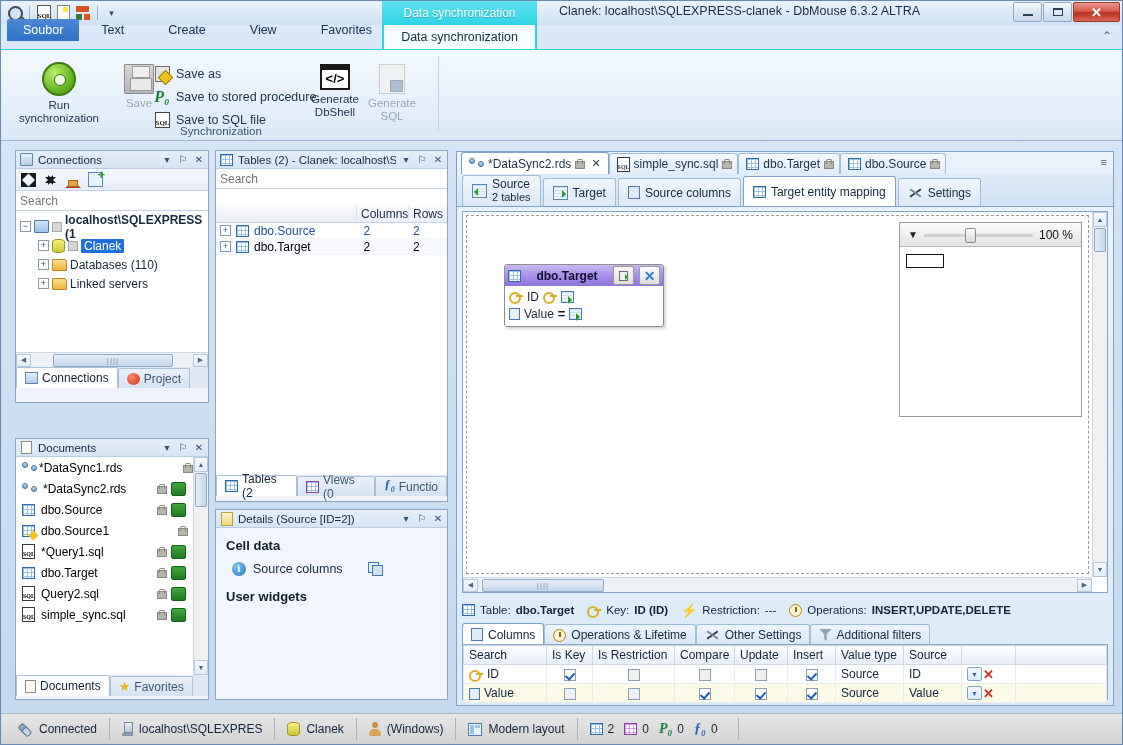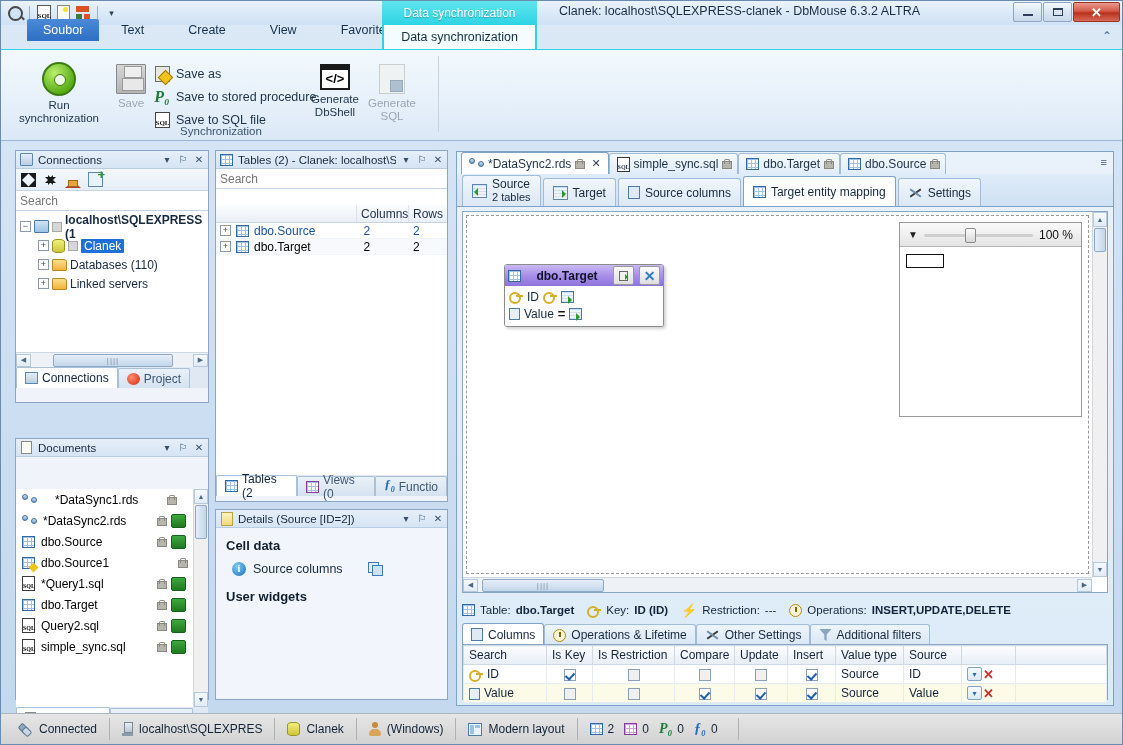--- a/index.html
+++ b/index.html
@@ -73,21 +73,21 @@
     width: 47px;
     background: linear-gradient(180deg,#e99a8d 0%, #d45a47 45%, #b8311d 55%, #d86a57 100%);
     border-color: #9c3522; color: #fff; font-weight: bold; font-size: 13px;
   }
   .wbtn .mbox { width: 10px; height: 8px; border: 1px solid #2c3e55; border-top-width: 2px; }
   .wbtn .minbar { width: 10px; height: 2px; background:#2c3e55; margin-top:6px; }
 
   
   .ribbon-tabs {
     position: absolute; left: 0; top: 16px; width: 1123px; height: 24px;
-    display: flex; align-items: flex-end; padding-left: 20px;
+    display: flex; align-items: flex-end;
   }
   .rtab {
     height: 23px; padding: 0 22px; display:flex; align-items:center;
     font-size: 12.5px; color: #15304e; cursor: pointer;
   }
   .rtab.file {
     background: linear-gradient(180deg,#4a8ad8 0%, #2f6fc4 100%);
     color: #fff; font-weight: normal; border-radius: 2px 2px 0 0;
     padding: 0 16px; height: 22px; margin-left: 6px;
   }
@@ -594,21 +594,21 @@
   <div class="ribbon-collapse">⌃</div>
 
   <div class="ribbon">
     <div class="rgroup" style="left:0; width:440px;">
 
       <div class="big-btn" style="left:10px; top:12px;">
         <div class="gear"></div>
         <div class="lbl"><span>Run</span><br><span>synchronization</span></div>
       </div>
 
-      <div class="big-btn dis" style="left:106px; top:14px; width:48px;">
+      <div class="big-btn dis" style="left:114px; top:14px; width:48px;">
         <div class="floppy"></div>
         <div class="lbl">Save</div>
       </div>
 
       <div class="small-btn" style="left:152px; top:13px;">
         <div class="sb-ic">
             <div class="ic-saveas"></div>
           </div>
         <div class="lbl">Save as</div>
       </div>
@@ -719,21 +719,21 @@
         <div class="ph-ic">
           <div style="width:11px;height:13px;background:#fdfdf8;border:1px solid #8a8a80;"></div>
         </div>
         <div class="panel-title">Documents</div>
         <div class="ph-btn">▾</div>
         <div class="ph-btn">⚐</div>
         <div class="ph-btn">✕</div>
       </div>
       <div style="position:relative; height:218px; background:#fff;">
         <div style="padding-left:6px;">
-          <div class="tnode" style="height:21px;gap:18px;margin-top:32px;">
+          <div class="tnode" style="height:21px;gap:2px;">
             <span class="ic-rds">
                 <i class="a"></i>
                 <i class="b"></i>
               </span>
             <span style="flex:1;">*DataSync1.rds</span>
             <span class="ic-lock"></span>
             <span style="width:15px;height:14px;background:linear-gradient(180deg,#3ea83e,#1f7a1f);border:1px solid #14621c;border-radius:2px;"></span>
           </div>
           <div class="tnode" style="height:21px;gap:6px;padding-right:22px;">
             <span class="ic-rds">

